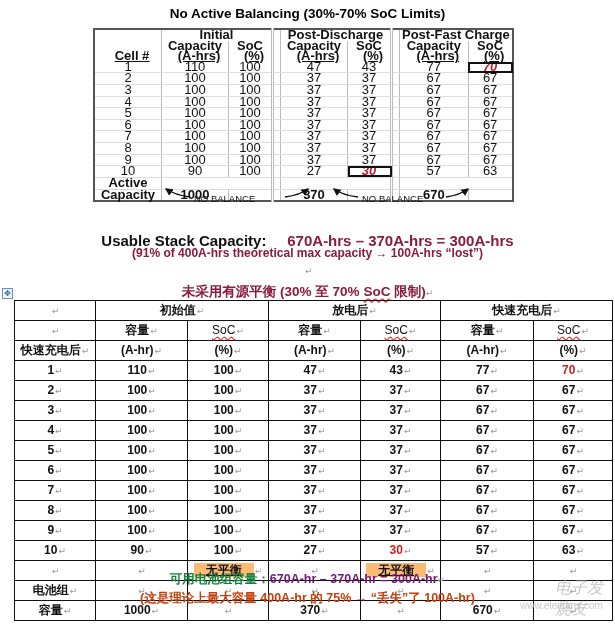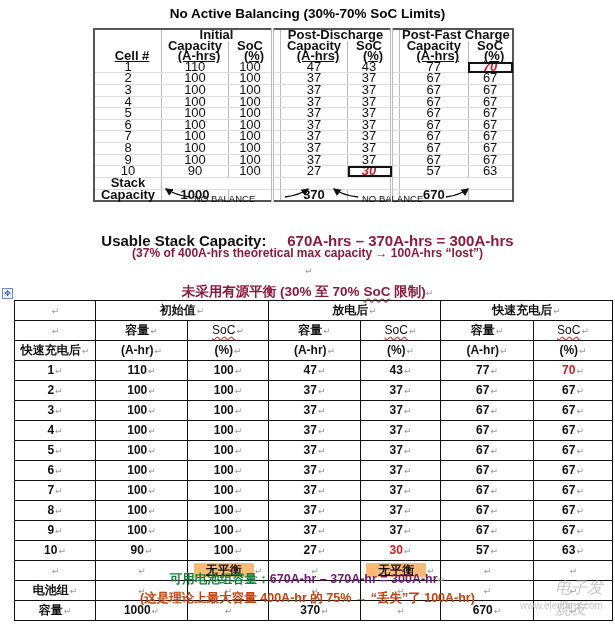--- a/index.html
+++ b/index.html
@@ -193,21 +193,21 @@
         <td class="gap dbl"></td>
         <td class="cap">27</td>
         <td class="soc boxed">30</td>
         <td class="gap dbl"></td>
         <td class="cap">57</td>
         <td class="soc">63</td>
       </tr>
     </tbody>
   <tbody>
       <tr>
-    <td class="c0" style="font-weight:bold">Stack</td>
+    <td class="c0" style="font-weight:bold">Active</td>
     <td colspan="2" style="height:11px"></td>
     <td class="gap dbl"></td>
     <td colspan="2"></td>
     <td class="gap dbl"></td>
     <td colspan="2"></td>
   </tr>
   <tr class="bold">
     <td class="c0">Capacity</td>
     <td class="cap">1000</td>
     <td class="soc"></td>
@@ -233,21 +233,21 @@
   <path d="M316,10 Q330,8 338,2" stroke="#111" stroke-width="1.3" fill="none" marker-end="url(#ah)"></path>
 </svg>
 <div class="abs nb-label" style="left:194px;top:193px;">NO BALANCE</div>
 <div class="abs nb-label" style="left:362px;top:193px;">NO BALANCE</div>
 
 <div class="abs" id="en-usable">
   <span class="k">Usable Stack Capacity:</span>
   &nbsp;&nbsp;&nbsp;
   <span class="v">670A-hrs – 370A-hrs  =  300A-hrs</span>
 </div>
-<div class="abs" id="en-note">(37% of 400A-hrs theoretical max capacity → 100A-hrs “lost”)</div>
+<div class="abs" id="en-note">(91% of 400A-hrs theoretical max capacity → 100A-hrs “lost”)</div>
 <div class="abs para-mark" style="left:305px;top:266px;">↵</div>
 
 <div class="abs" id="move-handle">✥</div>
 <div class="abs" id="cn-title">
   <span>未采用有源平衡 (30% 至 70% </span><span class="soc">SoC</span><span> 限制)</span><span class="para-mark">↵</span>
 </div>
 
 <table class="abs" id="cn-table">
   <tbody>
       <tr>

